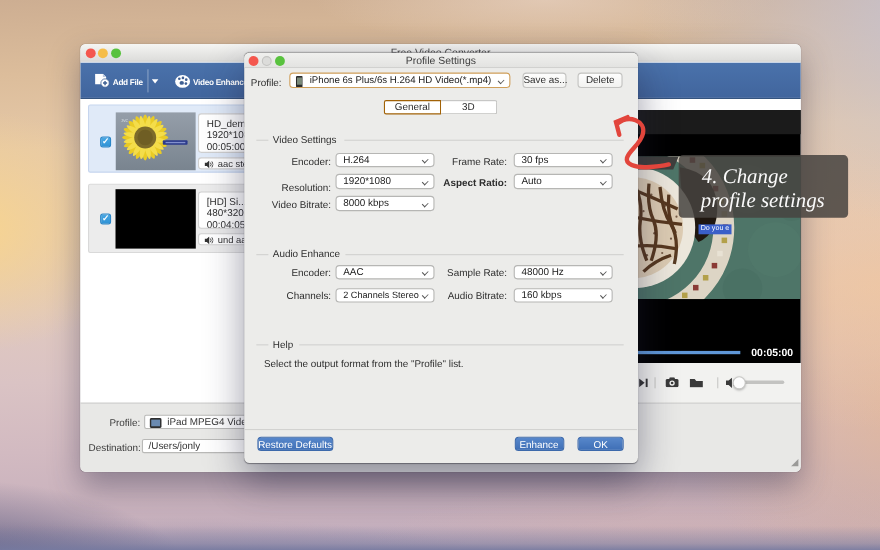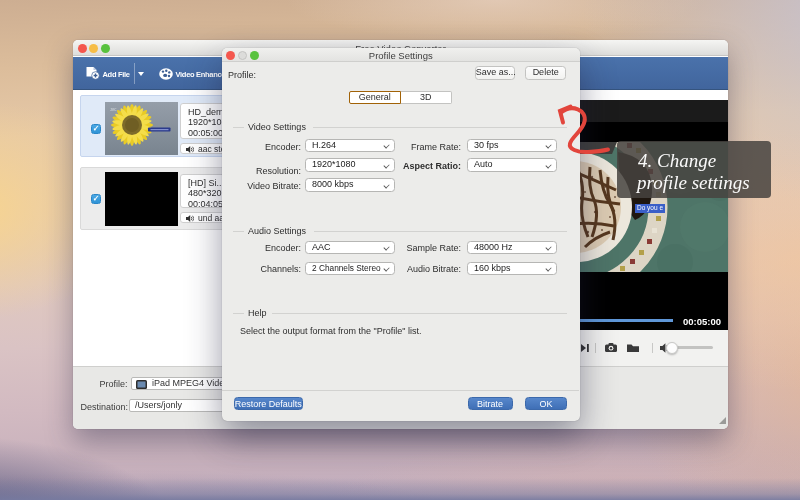--- a/index.html
+++ b/index.html
@@ -334,20 +334,28 @@
 
 <div id="dlg">
   <div class="dtitle">
     <div class="tl" style="left:3.5px;top:3px;background:#f4574e;"></div>
     <div class="tl" style="left:15.5px;top:3px;background:#dcdcda;border:1px solid #c4c4c2;"></div>
     <div class="tl" style="left:27.5px;top:3px;background:#59c23e;"></div>
     <div class="t">Profile Settings</div>
   </div>
 
   <div class="dlab" style="left:6px;top:21.5px;width:28px;">Profile:</div>
+  <div class="combo" style="left:40.5px;top:18.3px;width:201px;border:1px solid #cf9f5a;">
+    <svg class="abs" style="left:5px;top:1.5px;" width="6.5" height="10.5" viewBox="0 0 6.5 10.5">
+      <rect width="6.5" height="10.5" rx="1.5" fill="#2b2b2b"></rect>
+        <rect x="1" y="1.5" width="4.5" height="6.5" fill="#7a8a7a"></rect>
+    </svg>
+    <span style="margin-left:12px;font-size:8.8px;">iPhone 6s Plus/6s H.264 HD Video(*.mp4)</span>
+    <span class="chev"></span>
+  </div>
   <div class="btn" style="left:252.8px;top:18.3px;width:40.5px;">Save as...</div>
   <div class="btn" style="left:303.4px;top:18.3px;width:40.5px;">Delete</div>
 
   <div class="btn" style="left:126.6px;top:43.3px;width:52.5px;border:1px solid #a16207;border-radius:2px 0 0 2px;background:#fff;height:13px;">General</div>
   <div class="btn" style="left:179px;top:43.3px;width:50.5px;border-radius:0 2px 2px 0;background:#fff;height:13px;border-left:none;">3D</div>
 
   <div class="gline" style="left:11px;top:78.5px;width:11px;"></div>
   <div class="glab" style="left:26px;top:74px;">Video Settings</div>
   <div class="gline" style="left:91px;top:78.5px;width:254px;"></div>
 
@@ -358,41 +366,41 @@
 
   <div class="dlab" style="left:29px;top:118px;width:50px;">Resolution:</div>
   <div class="combo" style="left:83px;top:110px;width:90px;">1920*1080<span class="chev"></span></div>
   <div class="dlab" style="left:179px;top:112.5px;width:60px;font-weight:bold;">Aspect Ratio:</div>
   <div class="combo" style="left:245px;top:110px;width:90px;">Auto<span class="chev"></span></div>
 
   <div class="dlab" style="left:19px;top:132.5px;width:60px;">Video Bitrate:</div>
   <div class="combo" style="left:83px;top:130px;width:90px;">8000 kbps<span class="chev"></span></div>
 
   <div class="gline" style="left:11px;top:182.5px;width:11px;"></div>
-  <div class="glab" style="left:26px;top:178px;">Audio Settings</div>
+  <div class="glab" style="left:26px;top:178px;">Audio Enhance</div>
   <div class="gline" style="left:92px;top:182.5px;width:253px;"></div>
 
   <div class="dlab" style="left:29px;top:195px;width:50px;">Encoder:</div>
   <div class="combo" style="left:83px;top:192.5px;width:90px;">AAC<span class="chev"></span></div>
   <div class="dlab" style="left:176px;top:195px;width:63px;">Sample Rate:</div>
   <div class="combo" style="left:245px;top:192.5px;width:90px;">48000 Hz<span class="chev"></span></div>
 
   <div class="dlab" style="left:29px;top:216px;width:50px;">Channels:</div>
   <div class="combo" style="left:83px;top:213.6px;width:90px;font-size:8.3px;">2 Channels Stereo<span class="chev"></span></div>
   <div class="dlab" style="left:174px;top:216px;width:65px;">Audio Bitrate:</div>
   <div class="combo" style="left:245px;top:213.6px;width:90px;">160 kbps<span class="chev"></span></div>
 
   <div class="gline" style="left:11px;top:264.5px;width:11px;"></div>
   <div class="glab" style="left:26px;top:260px;">Help</div>
   <div class="gline" style="left:50px;top:264.5px;width:295px;"></div>
   <div class="glab" style="left:18px;top:278px;">Select the output format from the "Profile" list.</div>
 
   <div class="gline" style="left:0;top:342px;width:357px;"></div>
   <div class="bluebtn" style="left:11.5px;top:348.6px;width:69.5px;">Restore Defaults</div>
-  <div class="bluebtn" style="left:245.5px;top:348.6px;width:45px;">Bitrate</div>
+  <div class="bluebtn" style="left:245.5px;top:348.6px;width:45px;">Enhance</div>
   <div class="bluebtn" style="left:303px;top:348.6px;width:42px;">OK</div>
 </div>
 
 <div id="caption">
   <div style="position:absolute;left:21px;top:9px;font-size:19px;">4. Change</div>
   <div style="position:absolute;left:20px;top:31px;font-size:19px;">profile settings</div>
 </div>
 
 <svg class="abs" style="left:548px;top:95px;" width="70" height="65" viewBox="0 0 70 65">
   <g fill="none" stroke="#e2453c" stroke-width="4" stroke-linecap="round">

